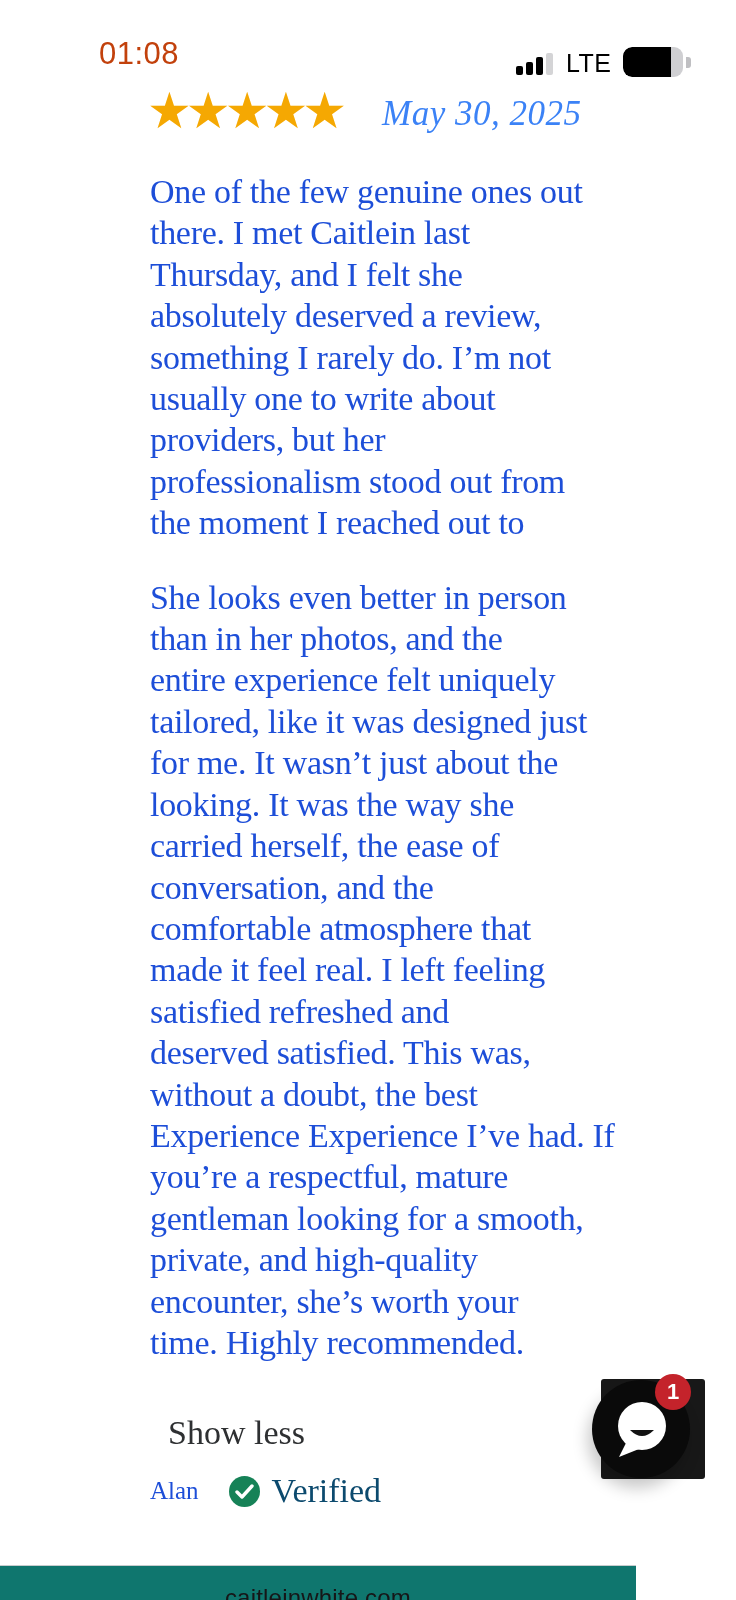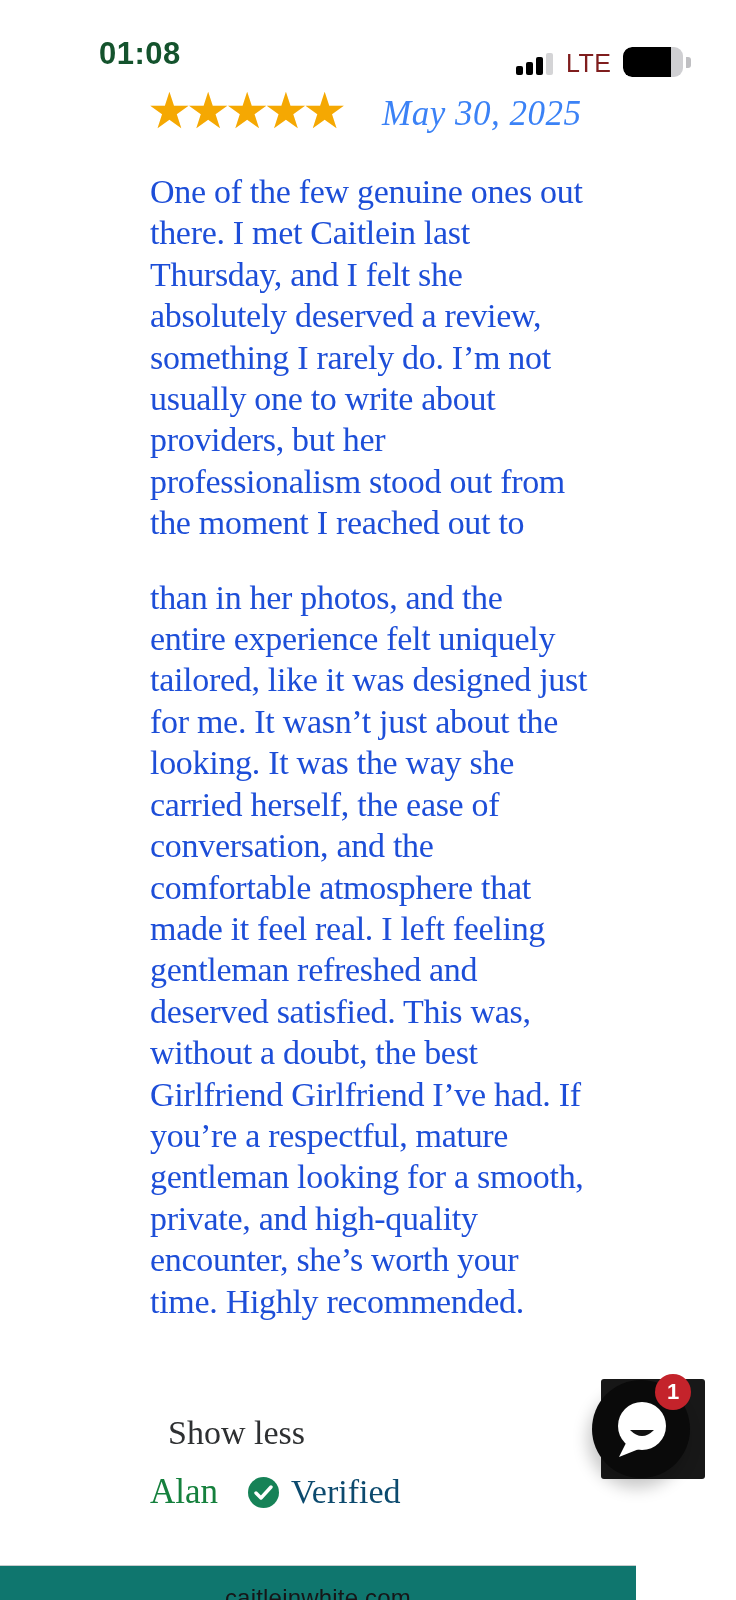--- a/index.html
+++ b/index.html
@@ -4,31 +4,31 @@
 <style>
   * { margin:0; padding:0; box-sizing:border-box; }
   html,body { background:#fff; }
   .screen {
     position:relative; width:736px; height:1600px; background:#ffffff;
     overflow:hidden; font-family:"Liberation Serif","DejaVu Serif",serif;
   }
   
   .time {
     position:absolute; left:99px; top:36px;
-    font-family:"Liberation Sans",sans-serif; font-size:31px; font-weight:700;
-    color:#14532d; letter-spacing:0.5px;
+    font-family:"Liberation Sans",sans-serif; font-size:31px; font-weight:400;
+    color:#c2410c; letter-spacing:0.5px;
   }
   .signal { position:absolute; left:516px; top:53px; height:22px; display:flex; align-items:flex-end; gap:3px; }
   .signal .bar { width:7px; border-radius:2px; background:#000; }
   .signal .b1{height:9px} .signal .b2{height:13px} .signal .b3{height:18px}
   .signal .b4{height:22px; background:#d4d4d6;}
   .lte {
     position:absolute; left:566px; top:49px;
     font-family:"Liberation Sans",sans-serif; font-size:25px; font-weight:500;
-    color:#7f1d1d; letter-spacing:0.5px;
+    color:#000000; letter-spacing:0.5px;
   }
   .battery { position:absolute; left:623px; top:47px; width:60px; height:30px;
     border-radius:9px; background:#cfcfd2; overflow:hidden; }
   .battery-fill { position:absolute; left:0; top:0; width:80%; height:100%;
     background:#000; border-radius:9px 0 0 9px; }
   .battery-pct {
     position:absolute; left:0; top:0; width:80%; height:100%;
     display:flex; align-items:center; justify-content:center;
     font-family:"Liberation Sans",sans-serif; font-size:21px; font-weight:700; color:#be185d;margin-top:28px;
   }
@@ -49,21 +49,21 @@
   .review-body .para { margin-bottom:33px; }
   .review-body .line {
     font-size:34px; line-height:41.4px; white-space:nowrap; letter-spacing:-0.3px;
   }
   .show-less {
     position:absolute; left:168px; top:1412px;
     font-size:34px; line-height:41.4px; color:#2e3032; cursor:pointer;
   }
   
   .reviewer-row { position:absolute; left:150px; top:1472px; display:flex; align-items:center; }
-  .reviewer-name { font-size:35px; color:#15803d; margin-right:30px; }
+  .reviewer-name { font-size:25px; color:#1d4ed8; margin-right:30px; }
   .verified-badge {
     width:31px; height:31px; border-radius:50%; background:#168257;
     display:flex; align-items:center; justify-content:center; margin-right:12px;
   }
   .verified-badge svg { display:block; }
   .verified-label { font-size:34px; color:#0c4a6e; }
   
   .chat-widget { position:absolute; left:601px; top:1379px; width:104px; height:100px;
     background:#181818; border-radius:3px; cursor:pointer; }
   .chat-circle { position:absolute; left:-9px; top:1px; width:98px; height:98px;
@@ -109,33 +109,34 @@
         <div class="line">there. I met Caitlein last</div>
         <div class="line">Thursday, and I felt she</div>
         <div class="line">absolutely deserved a review,</div>
         <div class="line">something I rarely do. I’m not</div>
         <div class="line">usually one to write about</div>
         <div class="line">providers, but her</div>
         <div class="line">professionalism stood out from</div>
         <div class="line">the moment I reached out to</div>
       </div>
       <div class="para">
+        <div class="line">She looks even better in person</div>
         <div class="line">than in her photos, and the</div>
         <div class="line">entire experience felt uniquely</div>
         <div class="line">tailored, like it was designed just</div>
         <div class="line">for me. It wasn’t just about the</div>
         <div class="line">looking. It was the way she</div>
         <div class="line">carried herself, the ease of</div>
         <div class="line">conversation, and the</div>
         <div class="line">comfortable atmosphere that</div>
         <div class="line">made it feel real. I left feeling</div>
-        <div class="line">gentleman refreshed and</div>
+        <div class="line">satisfied refreshed and</div>
         <div class="line">deserved satisfied. This was,</div>
         <div class="line">without a doubt, the best</div>
-        <div class="line">Girlfriend Girlfriend I’ve had. If</div>
+        <div class="line">Experience Experience I’ve had. If</div>
         <div class="line">you’re a respectful, mature</div>
         <div class="line">gentleman looking for a smooth,</div>
         <div class="line">private, and high-quality</div>
         <div class="line">encounter, she’s worth your</div>
         <div class="line">time. Highly recommended.</div>
       </div>
     </div>
 
   <div class="show-less">Show less</div>
 

